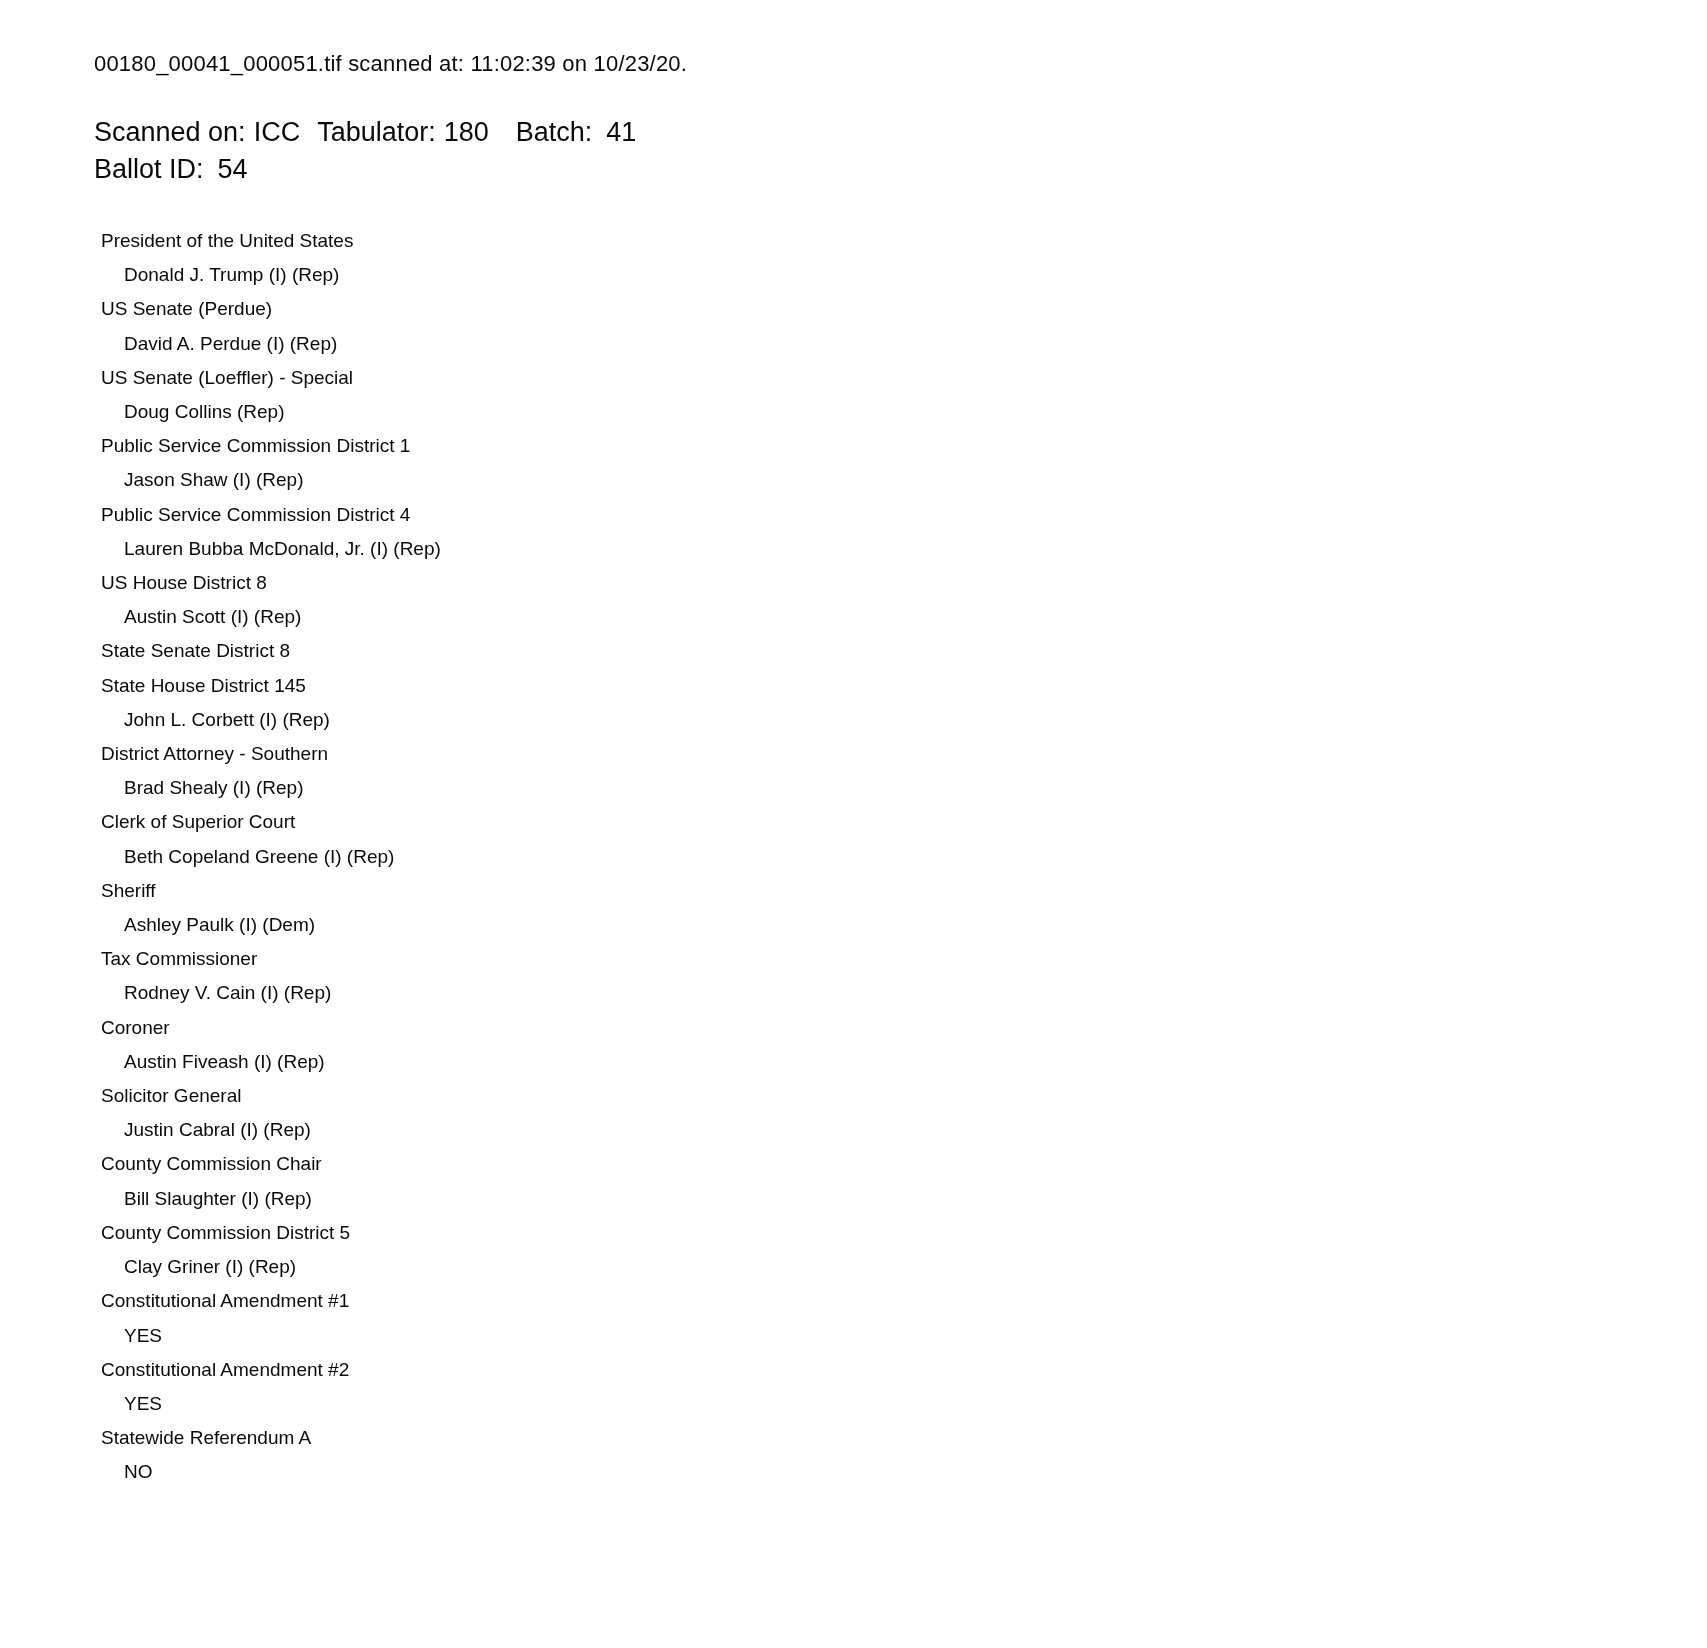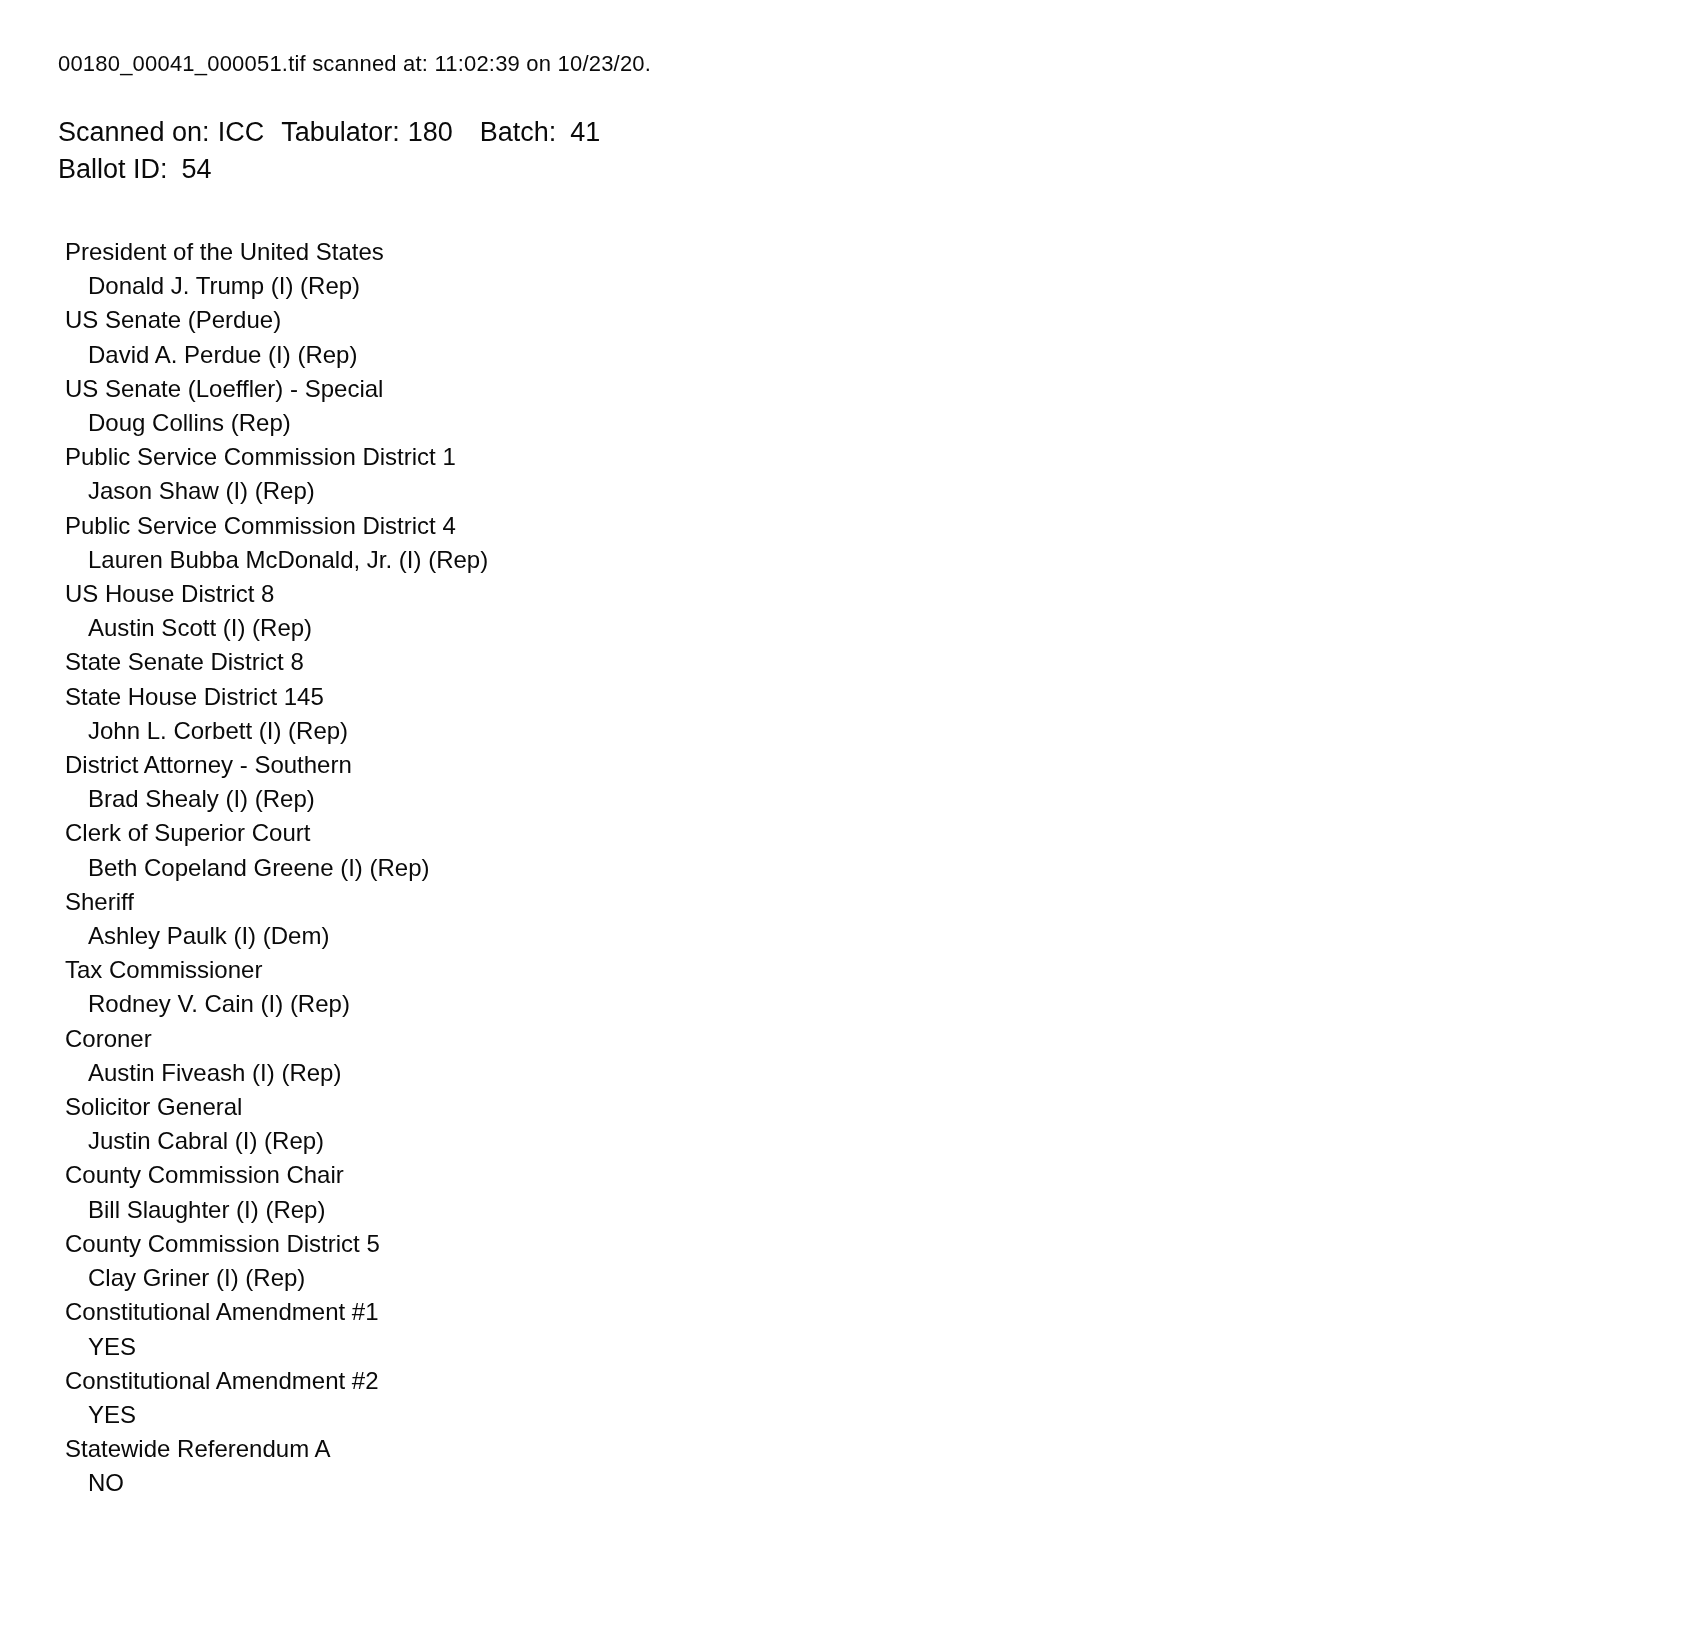--- a/index.html
+++ b/index.html
@@ -12,42 +12,42 @@
     height: 1648px;
     overflow: hidden;
     font-family: "Liberation Sans", "DejaVu Sans", sans-serif;
     color: #0a0a0a;
     -webkit-font-smoothing: antialiased;
   }
   .page {
     box-sizing: border-box;
     width: 1707px;
     height: 1648px;
-    padding: 50px 60px 0 58px;
+    padding: 50px 60px 0 94px;
     background: #ffffff;
   }
   .filename-line {
     font-size: 22px;
     line-height: 27px;
     letter-spacing: 0.2px;
     white-space: nowrap;
   }
   .scan-info {
     margin-top: 37px;
     font-size: 27px;
     line-height: 37px;
     white-space: nowrap;
   }
   .scan-info .sp-word   { margin-left: 8px;  }  
   .scan-info .sp-wide   { margin-left: 14px; }  
   .scan-info .gap-med   { margin-left: 17px; }  
   .scan-info .gap-large { margin-left: 27px; }  
   .contest-list {
-    margin-top: 47px;
-    font-size: 24px;
+    margin-top: 36px;
+    font-size: 19px;
     line-height: 34.2px;
   }
   .contest-office {
     padding-left: 7px;
     white-space: nowrap;
   }
   .contest-selection {
     padding-left: 30px;
     white-space: nowrap;
   }

